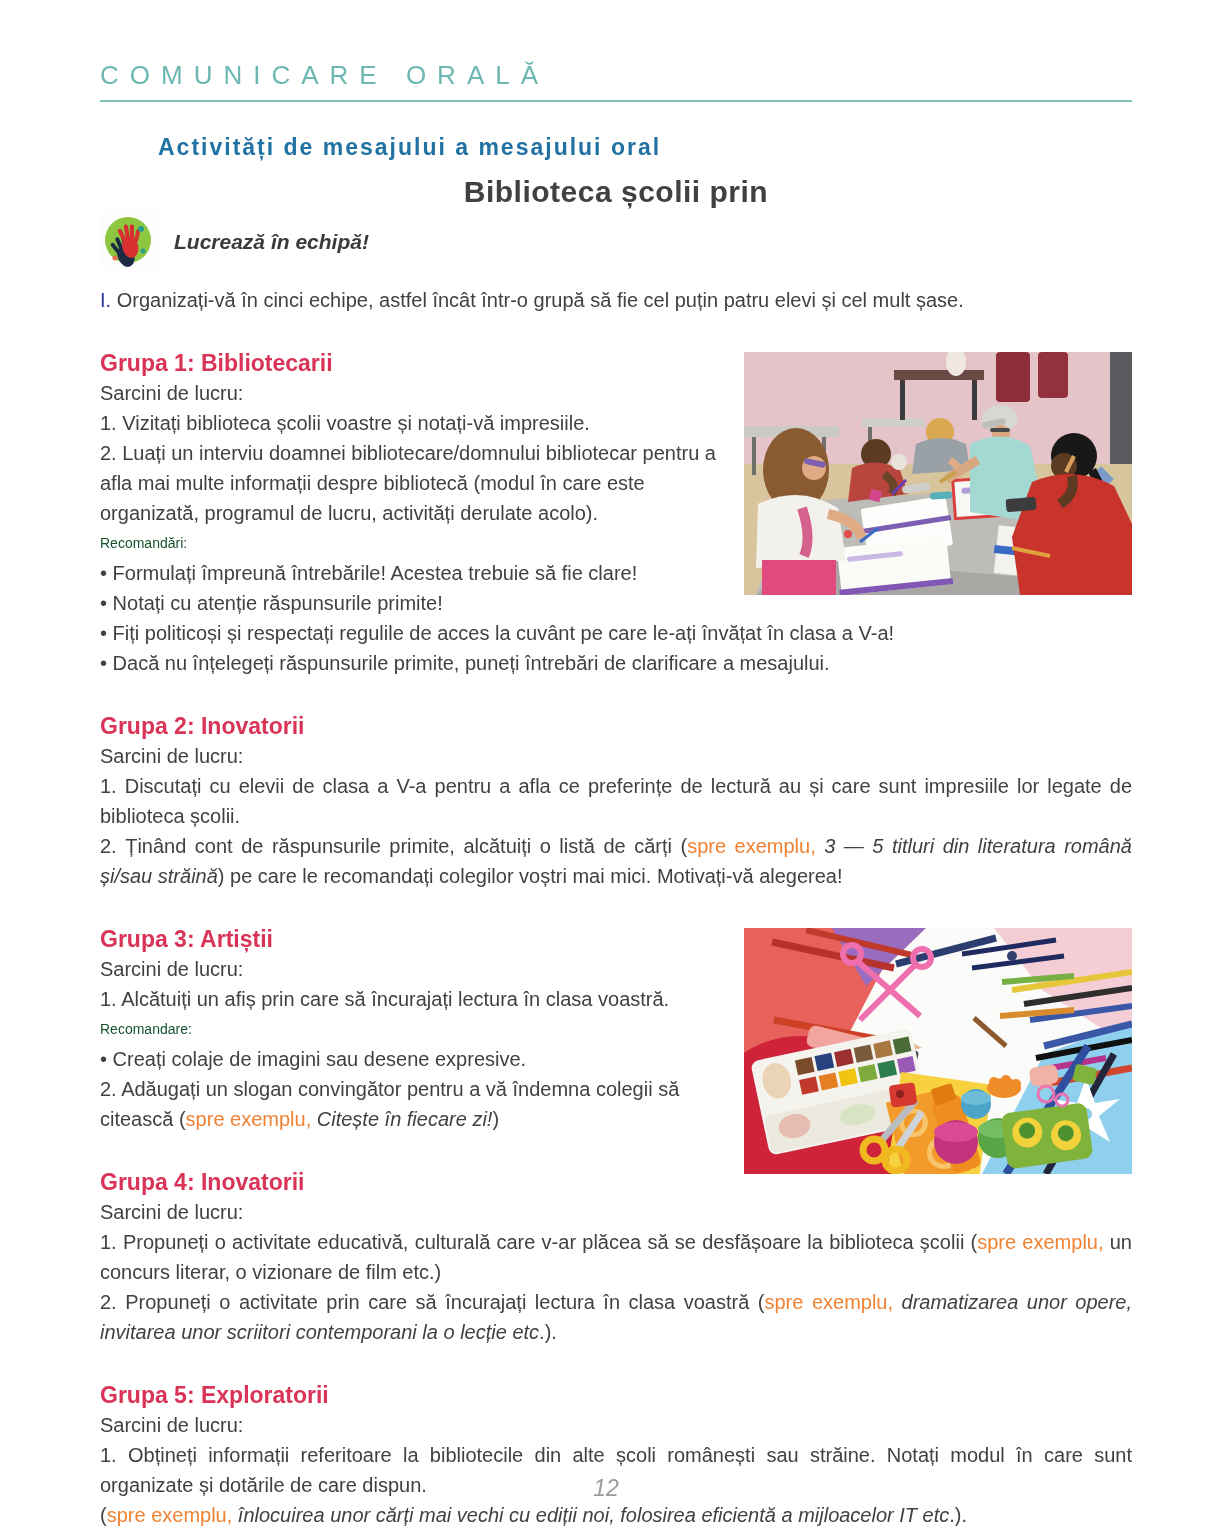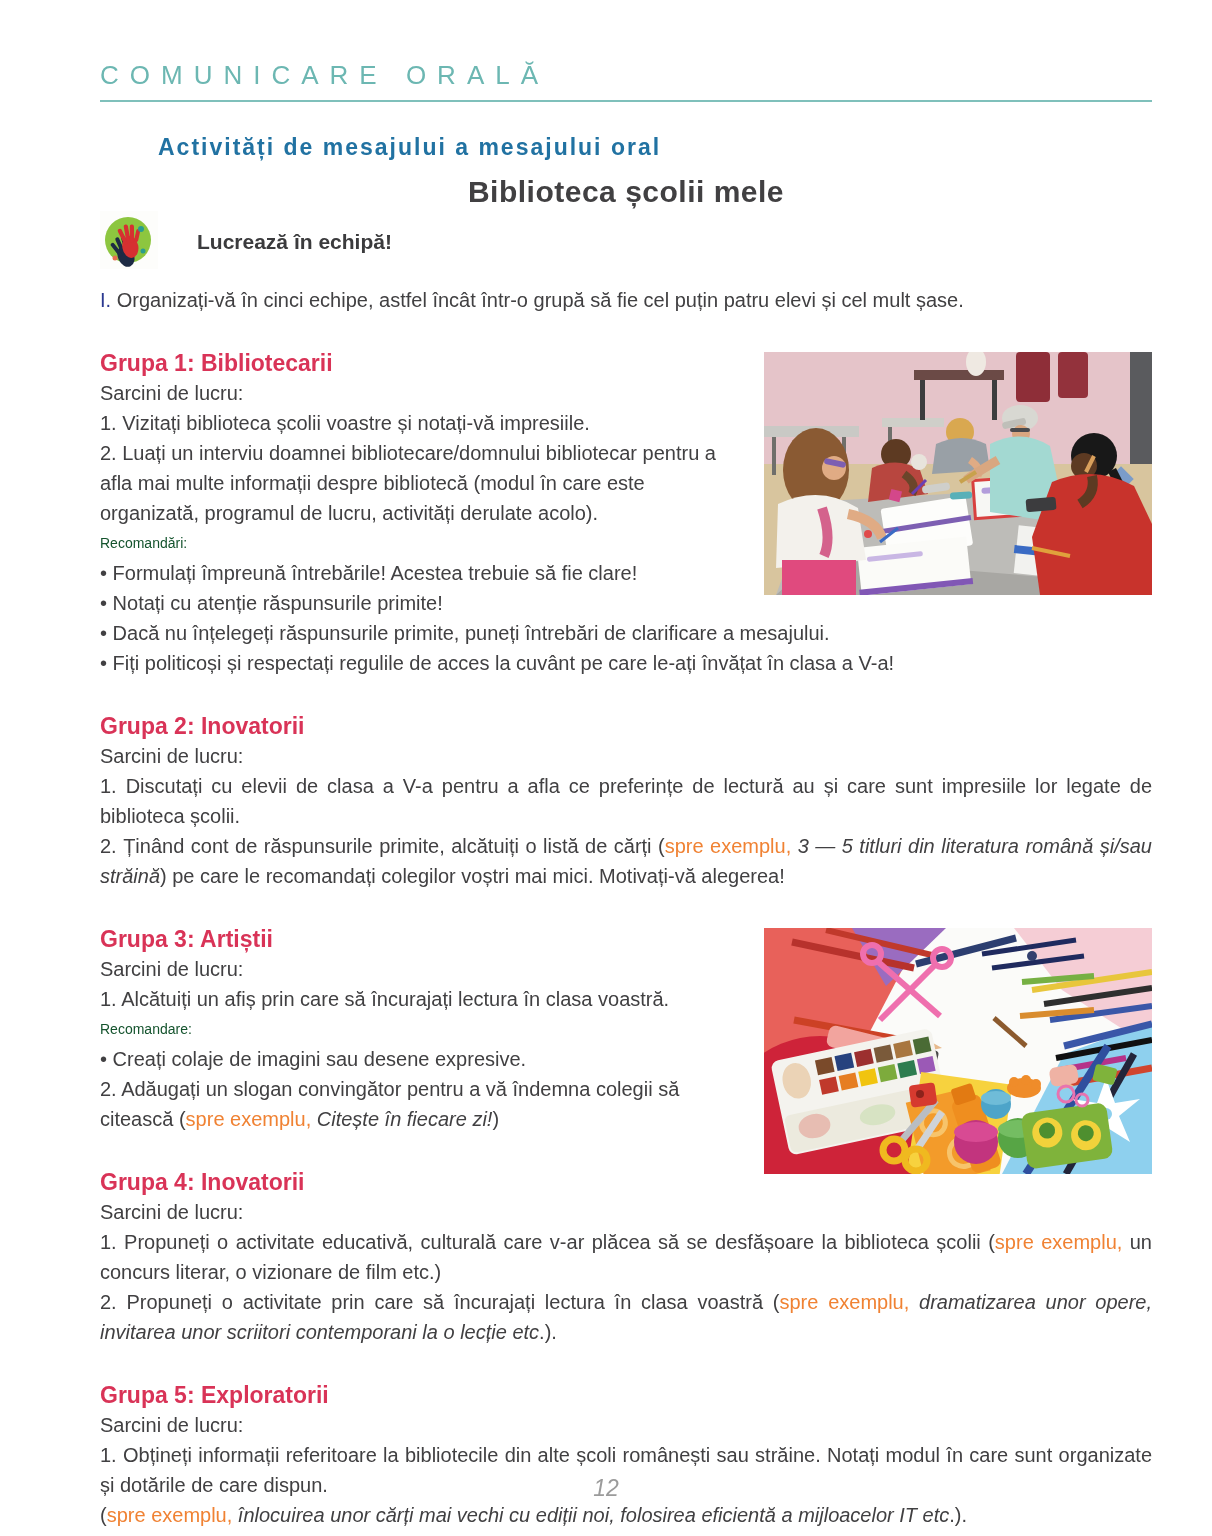--- a/index.html
+++ b/index.html
@@ -1,36 +1,36 @@
 <!DOCTYPE html>
 <html lang="ro"><head>
 <meta charset="utf-8">
 <style>
   html,body { margin:0; padding:0; background:#ffffff; }
   .page {
     position:relative; width:1212px; height:1536px; overflow:hidden;
     background:#ffffff; font-family:"Liberation Sans", sans-serif;
     color:#414042; box-sizing:border-box;
   }
-  .content { padding:60px 60px 0 100px; }
+  .content { padding:60px 80px 0 100px; }
 
   .kicker {
     font-size:26px; letter-spacing:11px; color:#6cb7b2; font-weight:400;
   }
   .rule { border:none; border-top:2px solid #7fc0bb; margin:9px 0 0 0; }
 
   .subtitle {
     margin:32px 0 0 58px; font-size:23px; font-weight:bold;
     letter-spacing:2px; color:#2172a2;
   }
   .lesson-title {
     margin-top:14px; text-align:center; font-size:30px; font-weight:bold;
     color:#414042; letter-spacing:0.5px;
   }
-  .team-row { display:flex; align-items:center; gap:39px; margin-top:2px; height:62px; }
+  .team-row { display:flex; align-items:center; gap:16px; margin-top:2px; height:62px;font-style:italic; }
   .team-icon { width:58px; height:58px; flex:0 0 auto; }
   .team-label { font-size:21px; font-weight:bold; color:#3b3b3d; }
 
   .intro { margin-top:12px; font-size:20px; line-height:30px; }
   .roman { color:#2b3990; }
 
   section.group { margin-top:33px; }
   .group-heading { font-size:23px; font-weight:bold; color:#d93357; line-height:30px; margin:0; }
   .body { font-size:20px; line-height:30px; margin:0; }
   .justify { text-align:justify; }
@@ -49,21 +49,21 @@
 </head>
 <body>
 
 <div class="page">
   <div class="content">
 
     <div class="kicker">COMUNICARE ORALĂ</div>
     <hr class="rule">
 
     <div class="subtitle">Activități de mesajului a mesajului oral</div>
-    <div class="lesson-title">Biblioteca școlii mele</div>
+    <div class="lesson-title">Biblioteca școlii prin</div>
 
     <div class="team-row">
       <span>
         <svg class="team-icon" viewBox="0 0 58 58" aria-hidden="true">
           <rect width="58" height="58" fill="#fdfdfb"></rect>
           <circle cx="28" cy="29" r="23" fill="#8dc63f"></circle>
           <g transform="rotate(-24 28 40)">
             <ellipse cx="24" cy="44" rx="8" ry="11" fill="#1d2a44"></ellipse>
             <rect x="16" y="26" width="4" height="16" rx="2" fill="#1d2a44" transform="rotate(-14 18 34)"></rect>
             <rect x="21" y="23" width="4" height="18" rx="2" fill="#1d2a44"></rect>
@@ -167,22 +167,22 @@
           <rect x="186" y="140" width="22" height="7" rx="3" fill="#58b0b8" transform="rotate(-4 197 143)"></rect>
         </svg>
       </span>
       <h3 class="group-heading">Grupa 1:  Bibliotecarii</h3>
       <p class="body">Sarcini de lucru:</p>
       <p class="body">1. Vizitați biblioteca școlii voastre și notați-vă impresiile.</p>
       <p class="body">2. Luați un interviu doamnei bibliotecare/domnului bibliotecar pentru a afla mai multe informații despre bibliotecă (modul în care este organizată, programul de lucru, activități derulate acolo).</p>
       <p class="body rec">Recomandări:</p>
       <p class="body bullet">Formulați împreună întrebările! Acestea trebuie să fie clare!</p>
       <p class="body bullet">Notați cu atenție răspunsurile primite!</p>
+      <p class="body bullet">Fiți politicoși și respectați regulile de acces la cuvânt pe care le-ați învățat în clasa a V-a!</p>
       <p class="body bullet">Dacă nu înțelegeți răspunsurile primite, puneți întrebări de clarificare a mesajului.</p>
-      <p class="body bullet">Fiți politicoși și respectați regulile de acces la cuvânt pe care le-ați învățat în clasa a V-a!</p>
     </section>
 
     <section class="group">
       <h3 class="group-heading">Grupa 2: Inovatorii</h3>
       <p class="body">Sarcini de lucru:</p>
       <p class="body justify">1. Discutați cu elevii de clasa a V-a pentru a afla ce preferințe de lectură au și care sunt impresiile lor legate de biblioteca școlii.</p>
       <p class="body justify"><span>2. Ținând cont de răspunsurile primite, alcătuiți o listă de cărți (</span><span class="orange">spre  exemplu,</span><span class="italic"> 3 — 5 titluri din literatura română și/sau străină</span><span>) pe care le recomandați colegilor voștri mai mici. Motivați-vă alegerea!</span></p>
     </section>
 
     <section class="group">

